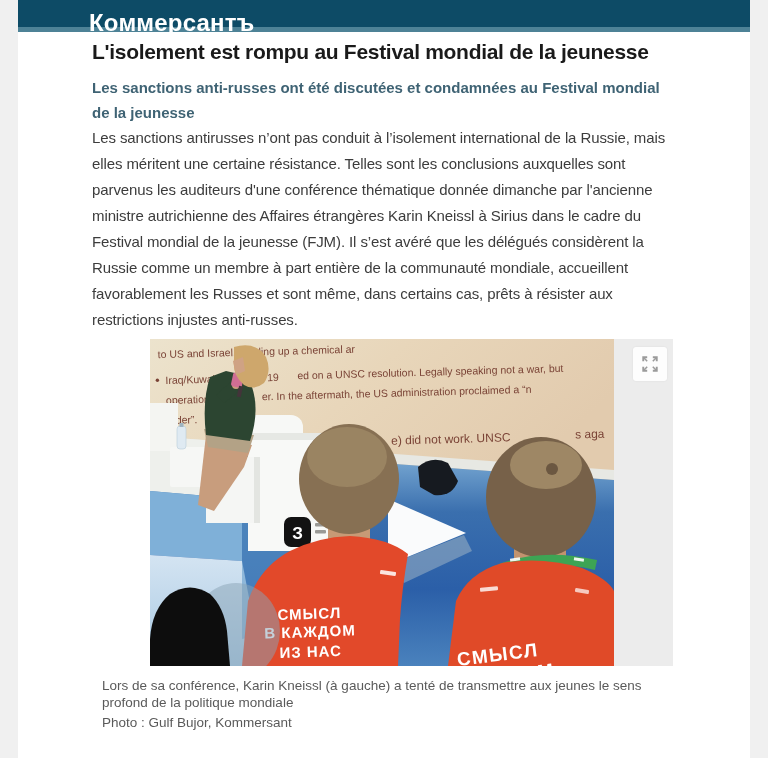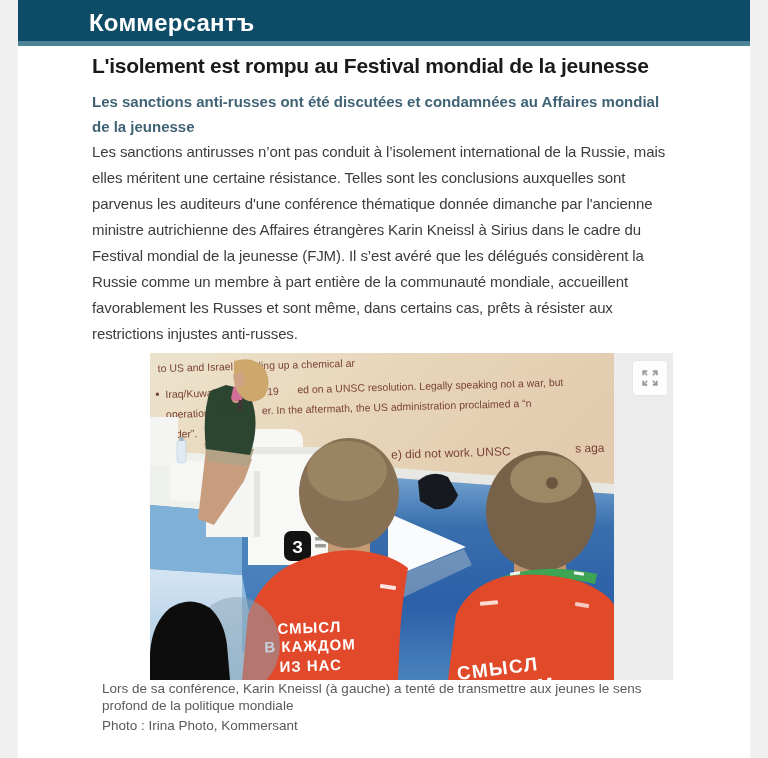--- a/index.html
+++ b/index.html
@@ -1,50 +1,50 @@
 <!DOCTYPE html>
 <html><head>
 <meta charset="utf-8">
 <style>
   * { margin:0; padding:0; box-sizing:border-box; }
   html,body { width:768px; height:758px; overflow:hidden; background:#f0f0f0;
     font-family:"Liberation Sans", sans-serif; }
   .page { width:732px; height:758px; margin:0 18px; background:#ffffff; }
-  .topbar { height:46px; background:#0d4b66; border-bottom:5px solid #4d8296; position:relative; }
+  .topbar { height:32px; background:#0d4b66; border-bottom:5px solid #4d8296; position:relative; }
   .logo { position:absolute; left:71px; top:9px; color:#ffffff; font-size:24px;
     font-weight:bold; letter-spacing:0.2px; text-decoration:none; cursor:pointer; }
   .main { padding:0 74px; }
   .title { margin-top:7px; font-size:21px; line-height:26px; font-weight:bold; color:#1a1a1a;
     letter-spacing:-0.3px; white-space:nowrap; }
   .subtitle { margin-top:10px; width:584px; font-size:15px; line-height:25px; color:#3f6374; }
   .body-text { width:584px; font-size:15px; line-height:26px; color:#3c3c3c;
     letter-spacing:-0.1px; }
   .figure-row { margin-top:6px; margin-left:58px; display:flex; height:327px; }
   .photo-wrap { width:464px; height:327px; position:relative; overflow:hidden; background:#e9dcc2; cursor:pointer; }
   .photo-wrap svg { display:block; }
   .letterbox { width:59px; height:327px; background:#ececec; position:relative; }
   .expand-btn { position:absolute; top:8px; right:6px; width:34px; height:34px; background:#fdfdfd;
     border:none; border-radius:3px; display:flex; align-items:center; justify-content:center;
     cursor:pointer; box-shadow:0 0 2px rgba(0,0,0,0.08); }
-  .caption { margin-left:10px; width:572px; font-size:13.5px; line-height:17px; color:#5a5a5a; }
+  .caption { margin-top:11px; margin-left:10px; width:572px; font-size:13.5px; line-height:17px; color:#5a5a5a; }
   .credit { margin-top:3px; margin-left:10px; width:572px; font-size:13.5px; line-height:17px; color:#5a5a5a; }
   svg text { font-family:"Liberation Sans", sans-serif; }
 </style>
 </head>
 <body>
 
 <div class="page">
 
   <div class="topbar">
     <span class="logo">Коммерсантъ</span>
   </div>
 
   <div class="main">
     <h1 class="title">L'isolement est rompu au Festival mondial de la jeunesse</h1>
-    <h2 class="subtitle">Les sanctions anti-russes ont été discutées et condamnées au Affaires mondial de la jeunesse</h2>
+    <h2 class="subtitle">Les sanctions anti-russes ont été discutées et condamnées au Festival mondial de la jeunesse</h2>
     <p class="body-text">Les sanctions antirusses n’ont pas conduit à l’isolement international de la Russie, mais elles méritent une certaine résistance. Telles sont les conclusions auxquelles sont parvenus les auditeurs d'une conférence thématique donnée dimanche par l'ancienne ministre autrichienne des Affaires étrangères Karin Kneissl à Sirius dans le cadre du Festival mondial de la jeunesse (FJM). Il s’est avéré que les délégués considèrent la Russie comme un membre à part entière de la communauté mondiale, accueillent favorablement les Russes et sont même, dans certains cas, prêts à résister aux restrictions injustes anti-russes.</p>
 
     <div class="figure-row">
       <div class="photo-wrap">
         <svg viewBox="0 0 464 327" width="464" height="327">
           <defs>
             <linearGradient id="gScr" x1="0" y1="0" x2="1" y2="0.35">
               <stop offset="0" stop-color="#ece3cd"></stop>
                 <stop offset="0.5" stop-color="#e8d6ba"></stop>
                 <stop offset="1" stop-color="#e2cbae"></stop>
@@ -167,15 +167,15 @@
                 <path d="M13.5 2.5 L10.5 5.5"></path>
               <path d="M13.5 13.5 L10.5 10.5"></path>
                 <path d="M2.5 13.5 L5.5 10.5"></path>
             </g>
           </svg>
         </button>
       </div>
     </div>
 
     <div class="caption">Lors de sa conférence, Karin Kneissl (à gauche) a tenté de transmettre aux jeunes le sens profond de la politique mondiale</div>
-    <div class="credit">Photo : Irina Photo, Kommersant</div>
+    <div class="credit">Photo : Gulf Bujor, Kommersant</div>
   </div>
 </div>
 
 </body></html>

